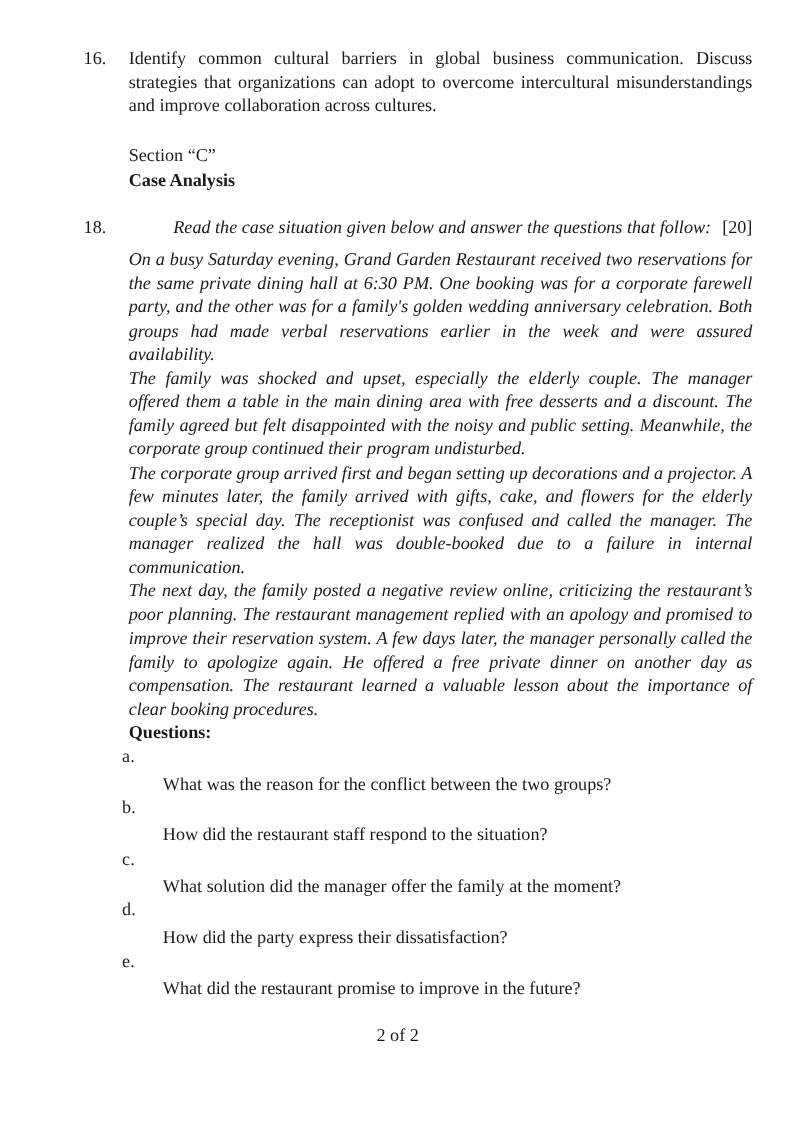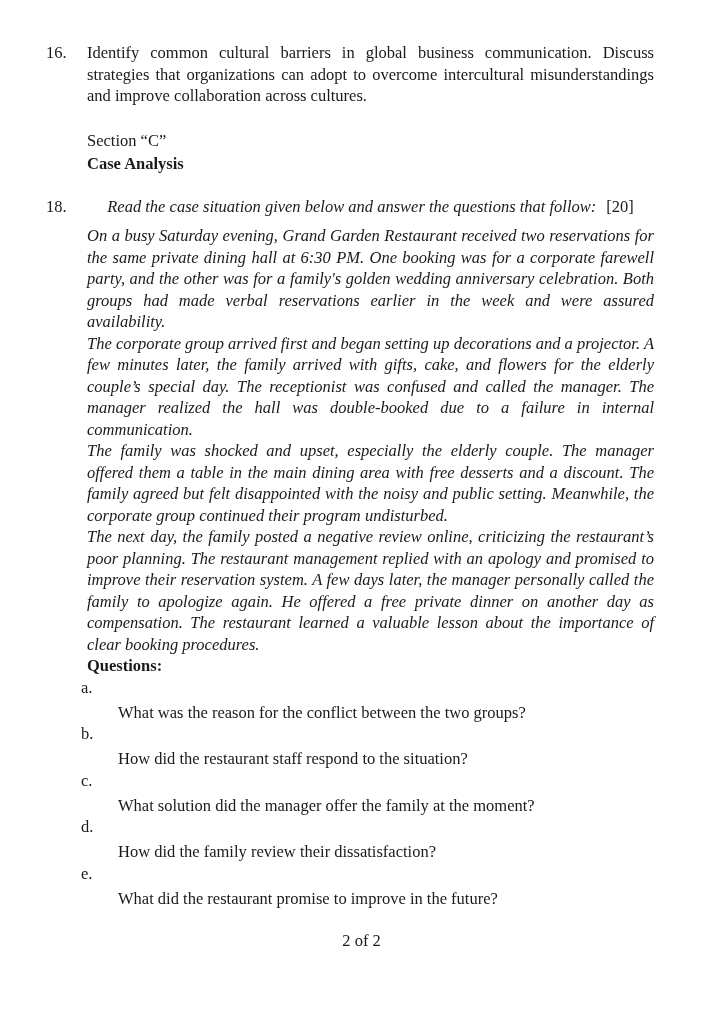--- a/index.html
+++ b/index.html
@@ -13,21 +13,21 @@
     height: 1024px;
     background: #ffffff;
     font-family: "Liberation Serif", "DejaVu Serif", serif;
     font-size: 16.5px;
     line-height: 21.5px;
     color: #1a1a1a;
     overflow: hidden;
   }
   .content {
     position: absolute;
-    left: 46px;
+    left: 76px;
     top: 42px;
     width: 608px;
   }
   .list-item {
     display: flex;
     align-items: flex-start;
   }
   .num {
     flex: 0 0 41px;
     width: 41px;
@@ -44,21 +44,21 @@
   }
   .sec-sub {
     font-weight: bold;
   }
   .q18 {
     margin-top: 21px;
   }
   .q18-line {
     flex: 1;
     display: flex;
-    justify-content: center;
+    justify-content: flex-end;
   }
   .instr {
     font-style: italic;
     padding-right: 10px;
   }
   .marks {
     font-style: normal;
     white-space: nowrap;
   }
   .case-body {
@@ -114,41 +114,41 @@
     <div class="list-item q18">
       <span class="num">18.</span>
       <div class="q18-line">
         <span class="instr">Read the case situation given below and answer the questions that follow:</span>
         <span class="marks">[20]</span>
       </div>
     </div>
 
     <div class="case-body">
       <p>On a busy Saturday evening, Grand Garden Restaurant received two reservations for the same private dining hall at 6:30 PM. One booking was for a corporate farewell party, and the other was for a family's golden wedding anniversary celebration. Both groups had made verbal reservations earlier in the week and were assured availability.</p>
+      <p>The family was shocked and upset, especially the elderly couple. The manager offered them a table in the main dining area with free desserts and a discount. The family agreed but felt disappointed with the noisy and public setting. Meanwhile, the corporate group continued their program undisturbed.</p>
       <p>The corporate group arrived first and began setting up decorations and a projector. A few minutes later, the family arrived with gifts, cake, and flowers for the elderly couple’s special day. The receptionist was confused and called the manager. The manager realized the hall was double-booked due to a failure in internal communication.</p>
-      <p>The family was shocked and upset, especially the elderly couple. The manager offered them a table in the main dining area with free desserts and a discount. The family agreed but felt disappointed with the noisy and public setting. Meanwhile, the corporate group continued their program undisturbed.</p>
       <p>The next day, the family posted a negative review online, criticizing the restaurant’s poor planning. The restaurant management replied with an apology and promised to improve their reservation system. A few days later, the manager personally called the family to apologize again. He offered a free private dinner on another day as compensation. The restaurant learned a valuable lesson about the importance of clear booking procedures.</p>
 
       <div class="q-head">Questions:</div>
 
       <div class="subq">
         <span class="letter">a.</span>
         <div class="sq-text">What was the reason for the conflict between the two groups?</div>
       </div>
       <div class="subq">
         <span class="letter">b.</span>
         <div class="sq-text">How did the restaurant staff respond to the situation?</div>
       </div>
       <div class="subq">
         <span class="letter">c.</span>
         <div class="sq-text">What solution did the manager offer the family at the moment?</div>
       </div>
       <div class="subq">
         <span class="letter">d.</span>
-        <div class="sq-text">How did the family review their dissatisfaction?</div>
+        <div class="sq-text">How did the party express their dissatisfaction?</div>
       </div>
       <div class="subq">
         <span class="letter">e.</span>
         <div class="sq-text">What did the restaurant promise to improve in the future?</div>
       </div>
     </div>
 
   </div>
 
   <div class="footer">2 of 2</div>

